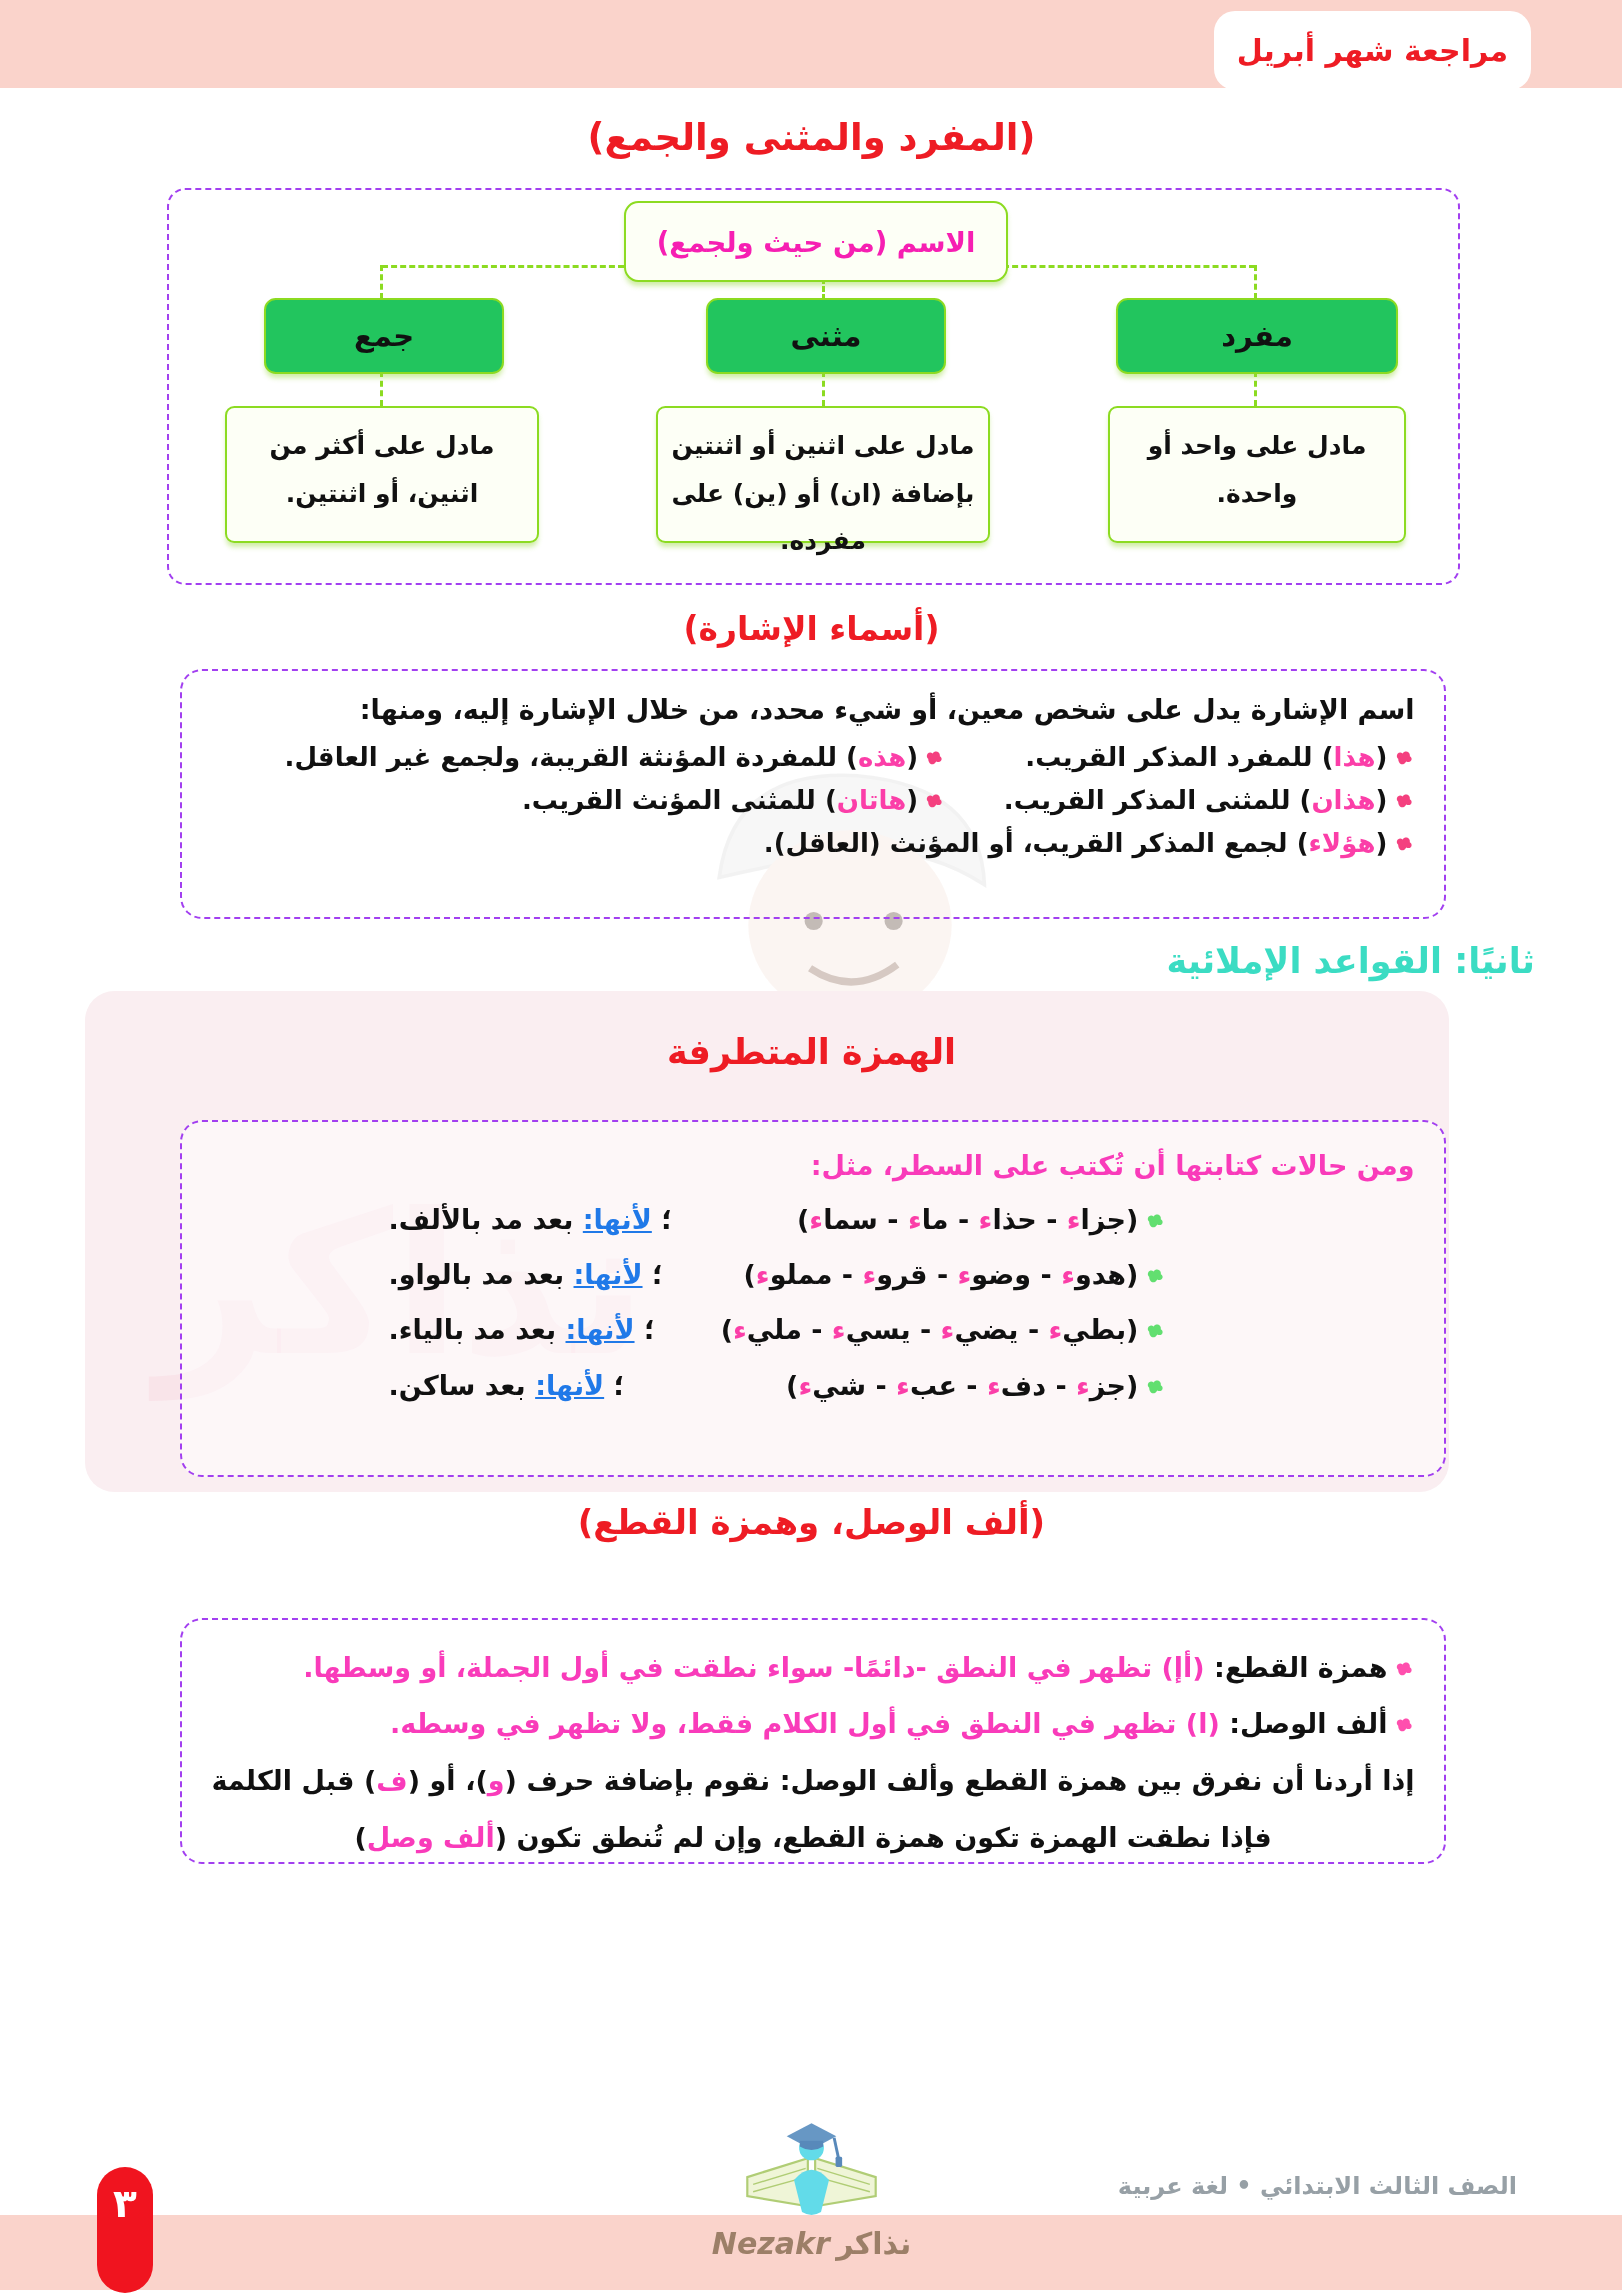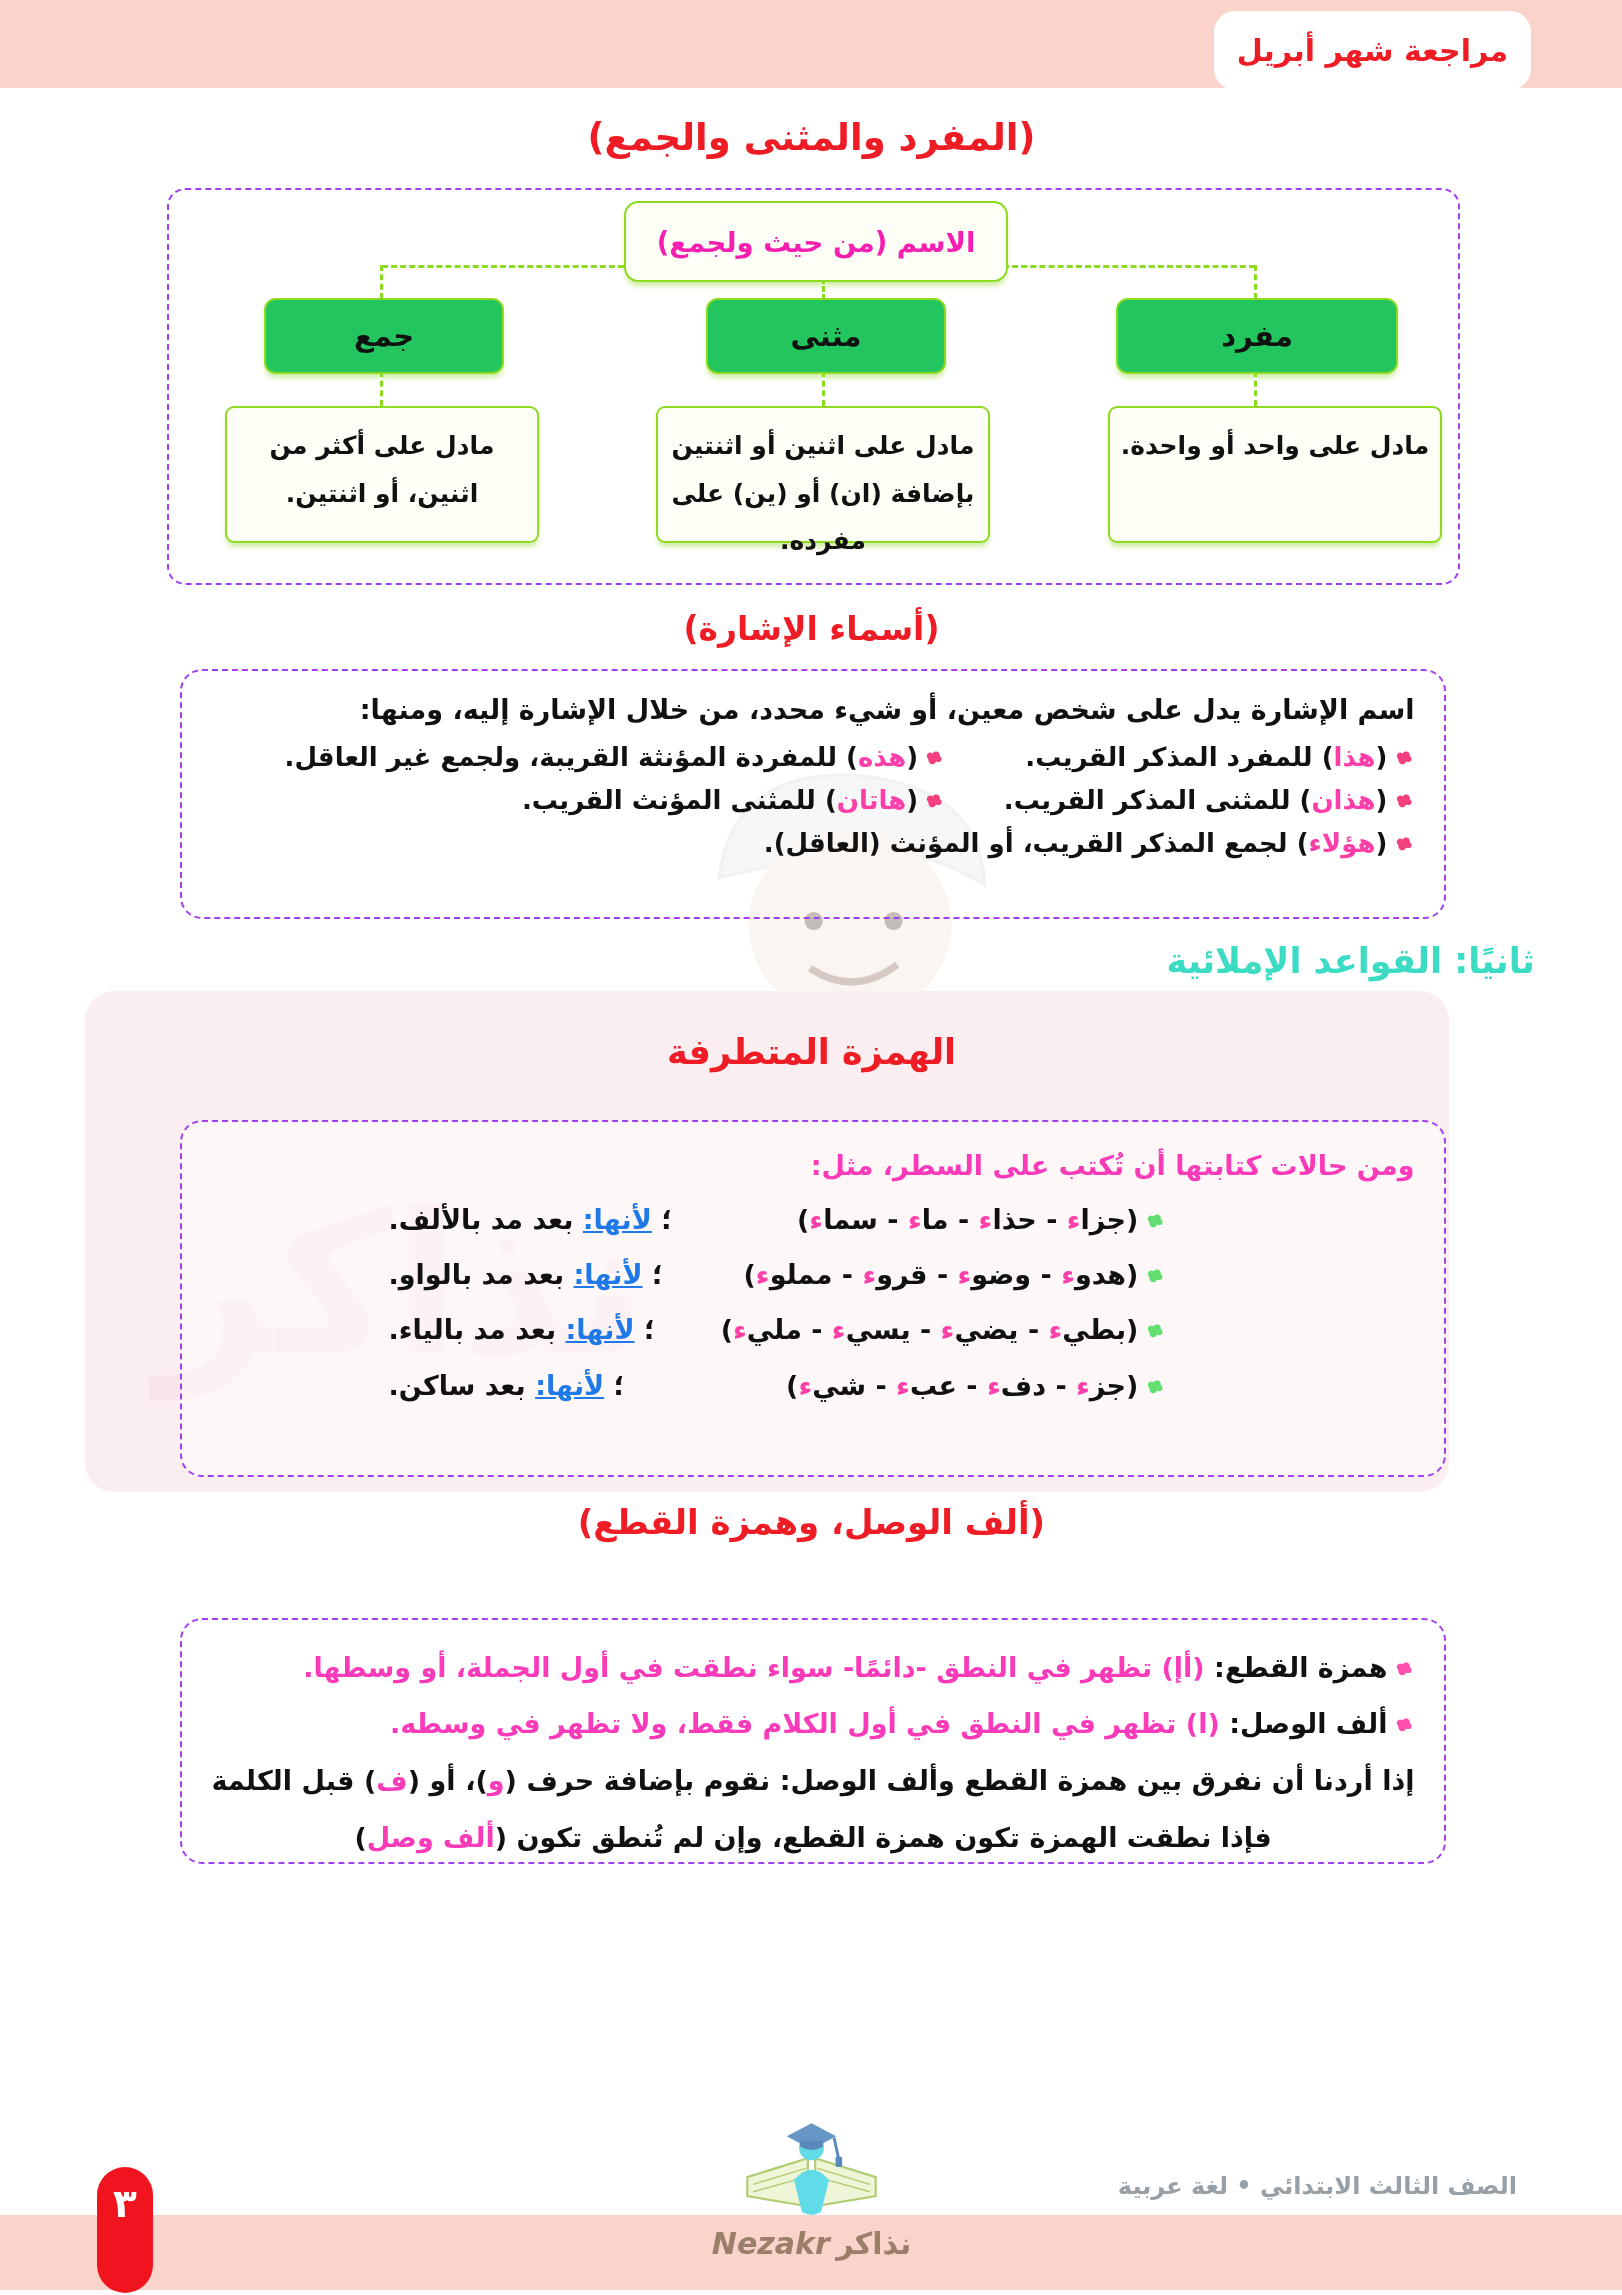--- a/index.html
+++ b/index.html
@@ -28,21 +28,21 @@
   .vs.t0{left:1085px;top:75px;height:34px;} .vs.t2{left:211px;top:75px;height:34px;}
   .vs.t1{left:653px;top:88px;height:21.6px;}
   .vs.d0{left:1085px;top:181px;height:35px;} .vs.d1{left:653px;top:181px;height:35px;} .vs.d2{left:211px;top:181px;height:35px;}
   .nodebox{position:absolute;top:108px;height:72px;background:#22c55e;border:2.6px solid #8cdb21;border-radius:11.8px;
            display:flex;align-items:center;justify-content:center;color:#111;font-size:29px;font-weight:bold;
            box-shadow:0 4.6px 5.2px -1.3px rgba(150,215,60,.45);}
   .nodebox.c0{left:947px;width:278px;} .nodebox.c1{left:537px;width:236px;} .nodebox.c2{left:95px;width:236px;}
   .descbox{position:absolute;top:216px;height:137px;background:#fdfff6;border:2.6px solid #8cdb21;border-radius:9.2px;
            color:#111;font-size:25px;font-weight:bold;text-align:center;padding:14.4px 10.5px;box-sizing:border-box;
            line-height:1.9;box-shadow:0 4.6px 5.2px -1.3px rgba(150,215,60,.45);}
-  .descbox.c0{left:939px;width:334px;} .descbox.c1{left:487px;width:334px;} .descbox.c2{left:56px;width:314px;}
+  .descbox.c0{left:939px;width:298px;} .descbox.c1{left:487px;width:334px;} .descbox.c2{left:56px;width:314px;}
   
   .dashbox{position:absolute;left:180px;width:1266px;border:2px dashed #a23ff0;border-radius:22px;
            box-sizing:border-box;color:#111;}
   .demo{top:669px;height:250px;padding:17px 29.4px;font-size:27px;font-weight:bold;background:transparent;z-index:2;}
   .demo-intro{line-height:1.6;margin-bottom:10.5px;}
   .demo-grid{display:grid;grid-template-columns:39% 61%;row-gap:13px;}
   .demo-cell{white-space:nowrap;font-size:26px;}
   .demo-cell.full{grid-column:1 / -1;}
   .pinkw{color:#fb3ea8;}
   .blt{width:22px;height:19.6px;margin-left:5.2px;vertical-align:-2.6px;}

